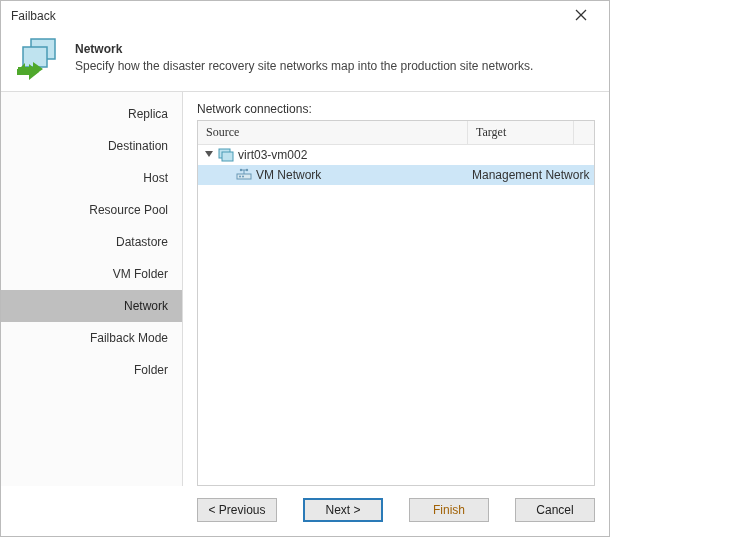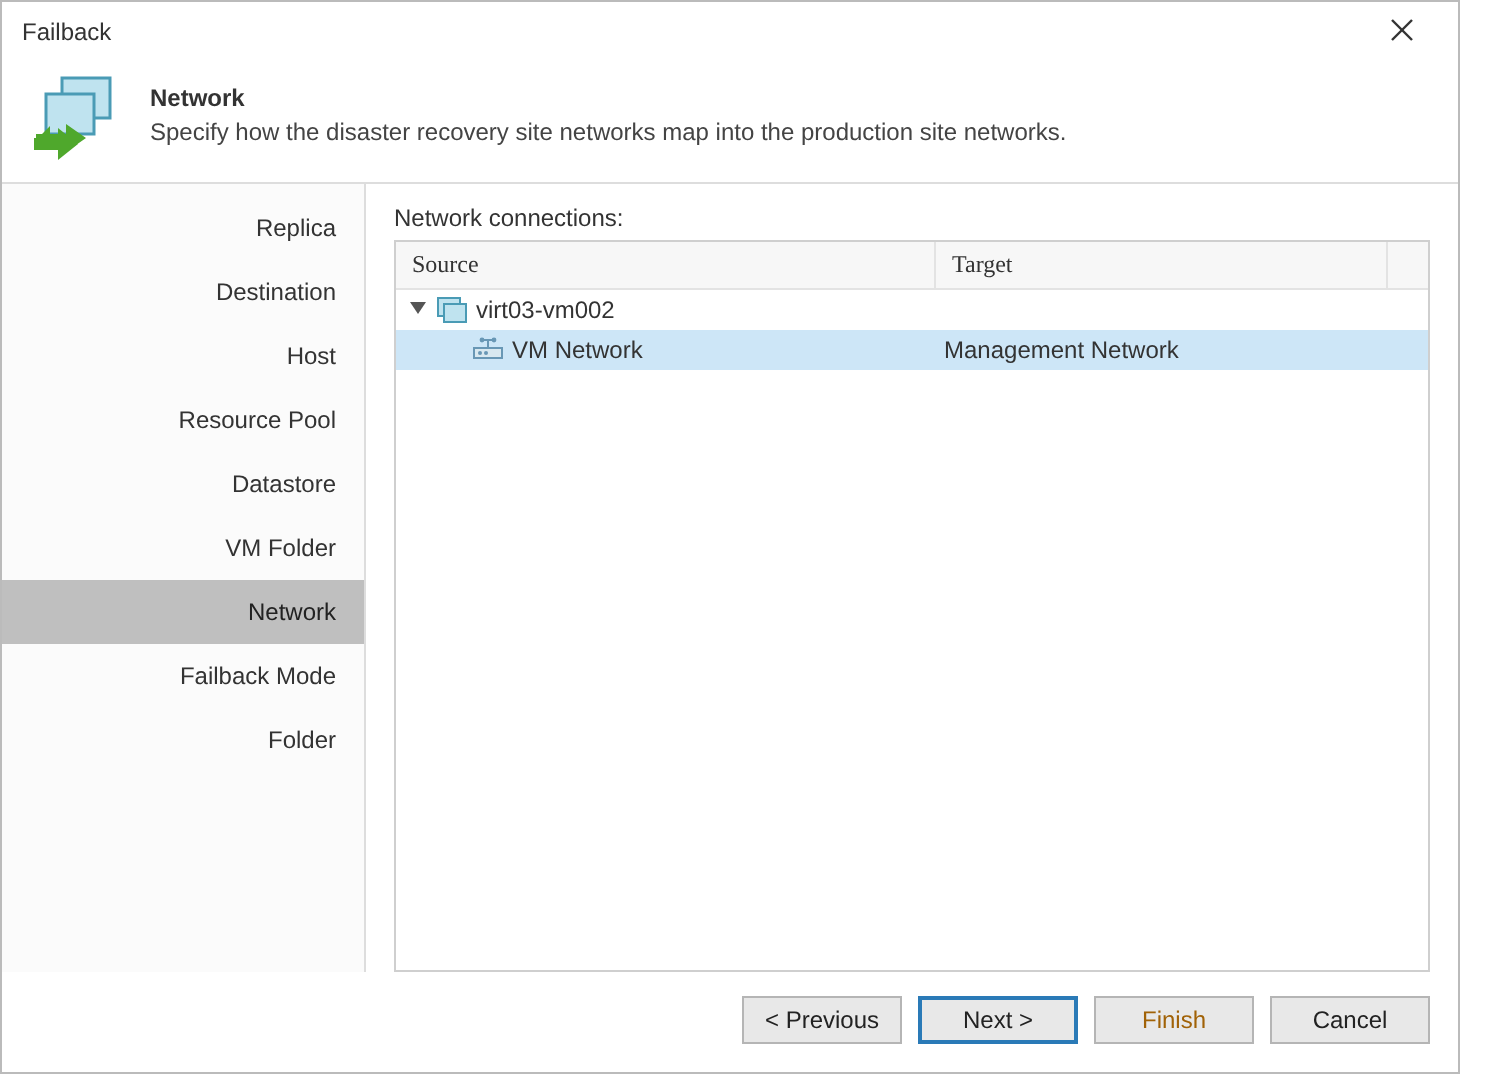--- a/index.html
+++ b/index.html
@@ -4,21 +4,21 @@
 <style>
   * { box-sizing: border-box; }
   html, body {
     margin: 0; padding: 0;
     font-family: "Segoe UI", Tahoma, sans-serif;
     font-size: 12px;
     color: #333;
     background: #fff;
   }
   .window {
-    width: 730px; height: 537px;
+    width: 610px; height: 537px;
     border: 1px solid #bbb;
     background: #fff;
     display: flex; flex-direction: column;
     position: relative;
   }
   .titlebar {
     height: 30px;
     display: flex; align-items: center;
     padding: 0 8px 0 10px;
     font-size: 12px;
@@ -140,21 +140,21 @@
     padding: 0 10px;
     cursor: pointer;
   }
   .btn:disabled { color: #a16207; cursor: default; }
   .btn-default {
     border: 2px solid #2a7ab7;
     background: #e8e8e8;
   }
   .footer {
     display: flex; justify-content: flex-end; align-items: center;
-    gap: 8px;
+    gap: 26px;
     padding: 12px 14px 14px 14px;
   }
 </style>
 </head>
 <body>
 
 <div class="window">
 
   <div class="titlebar">
     <span class="title-text">Failback</span>

